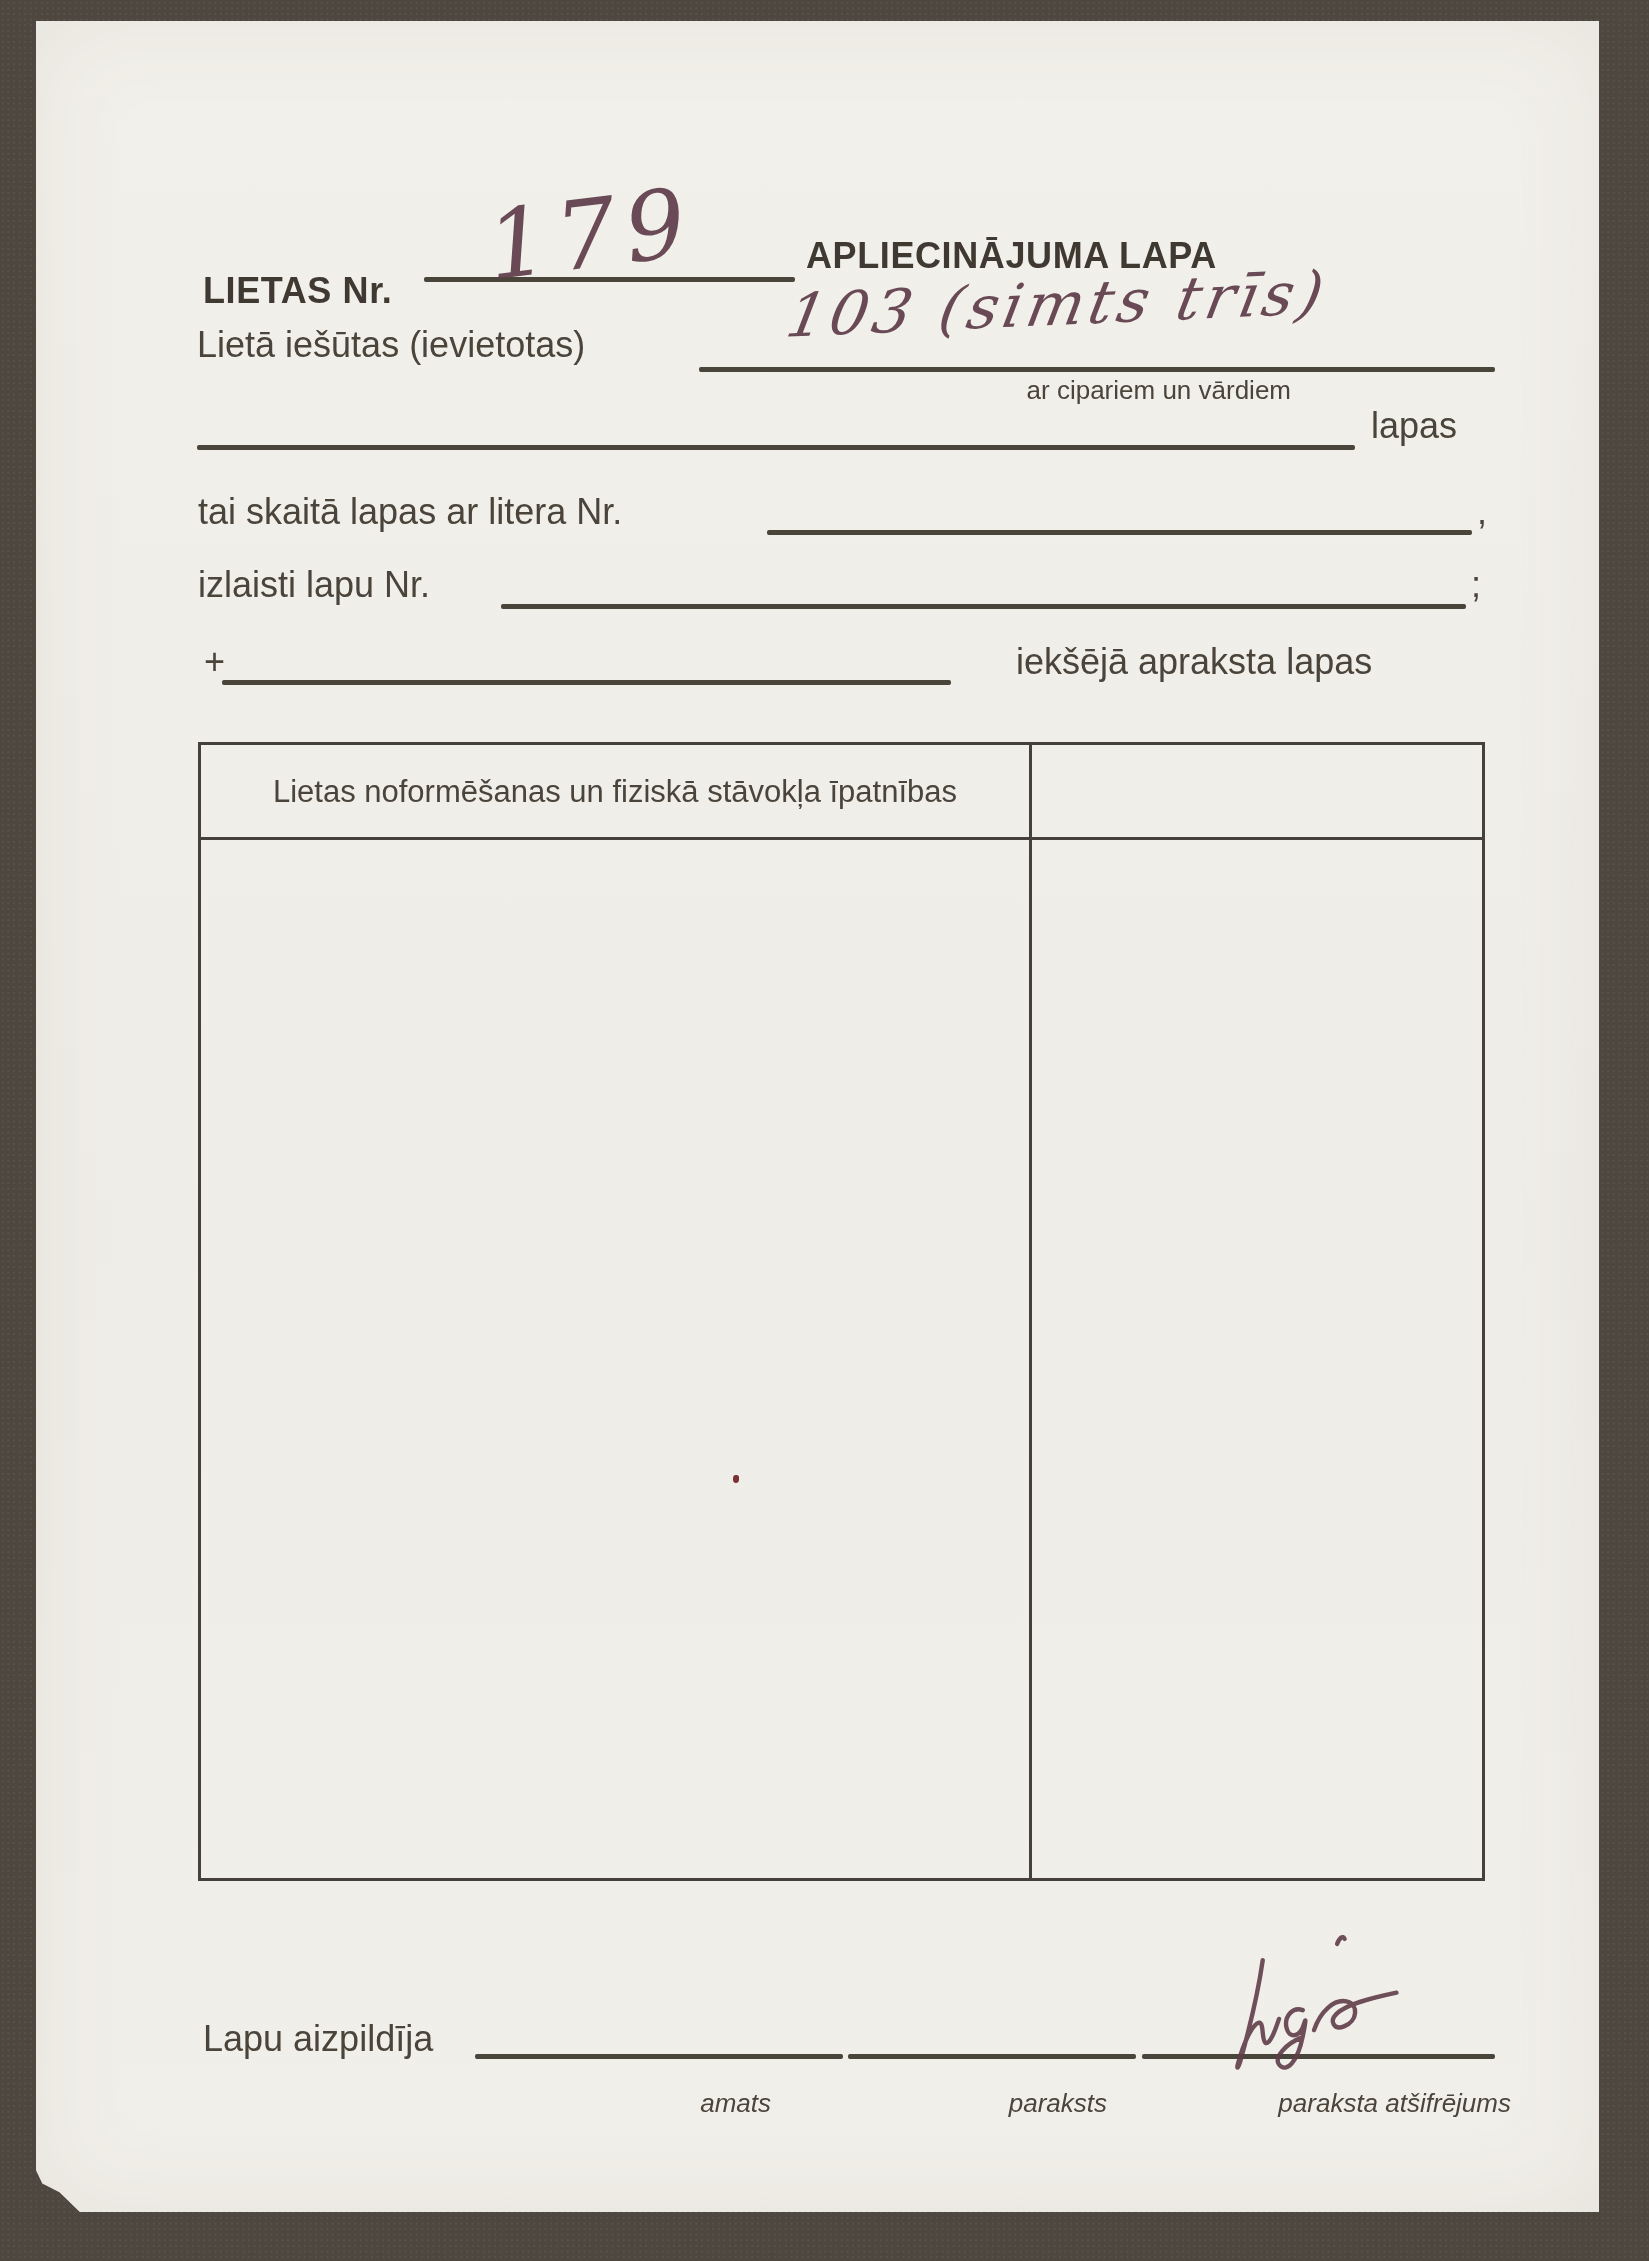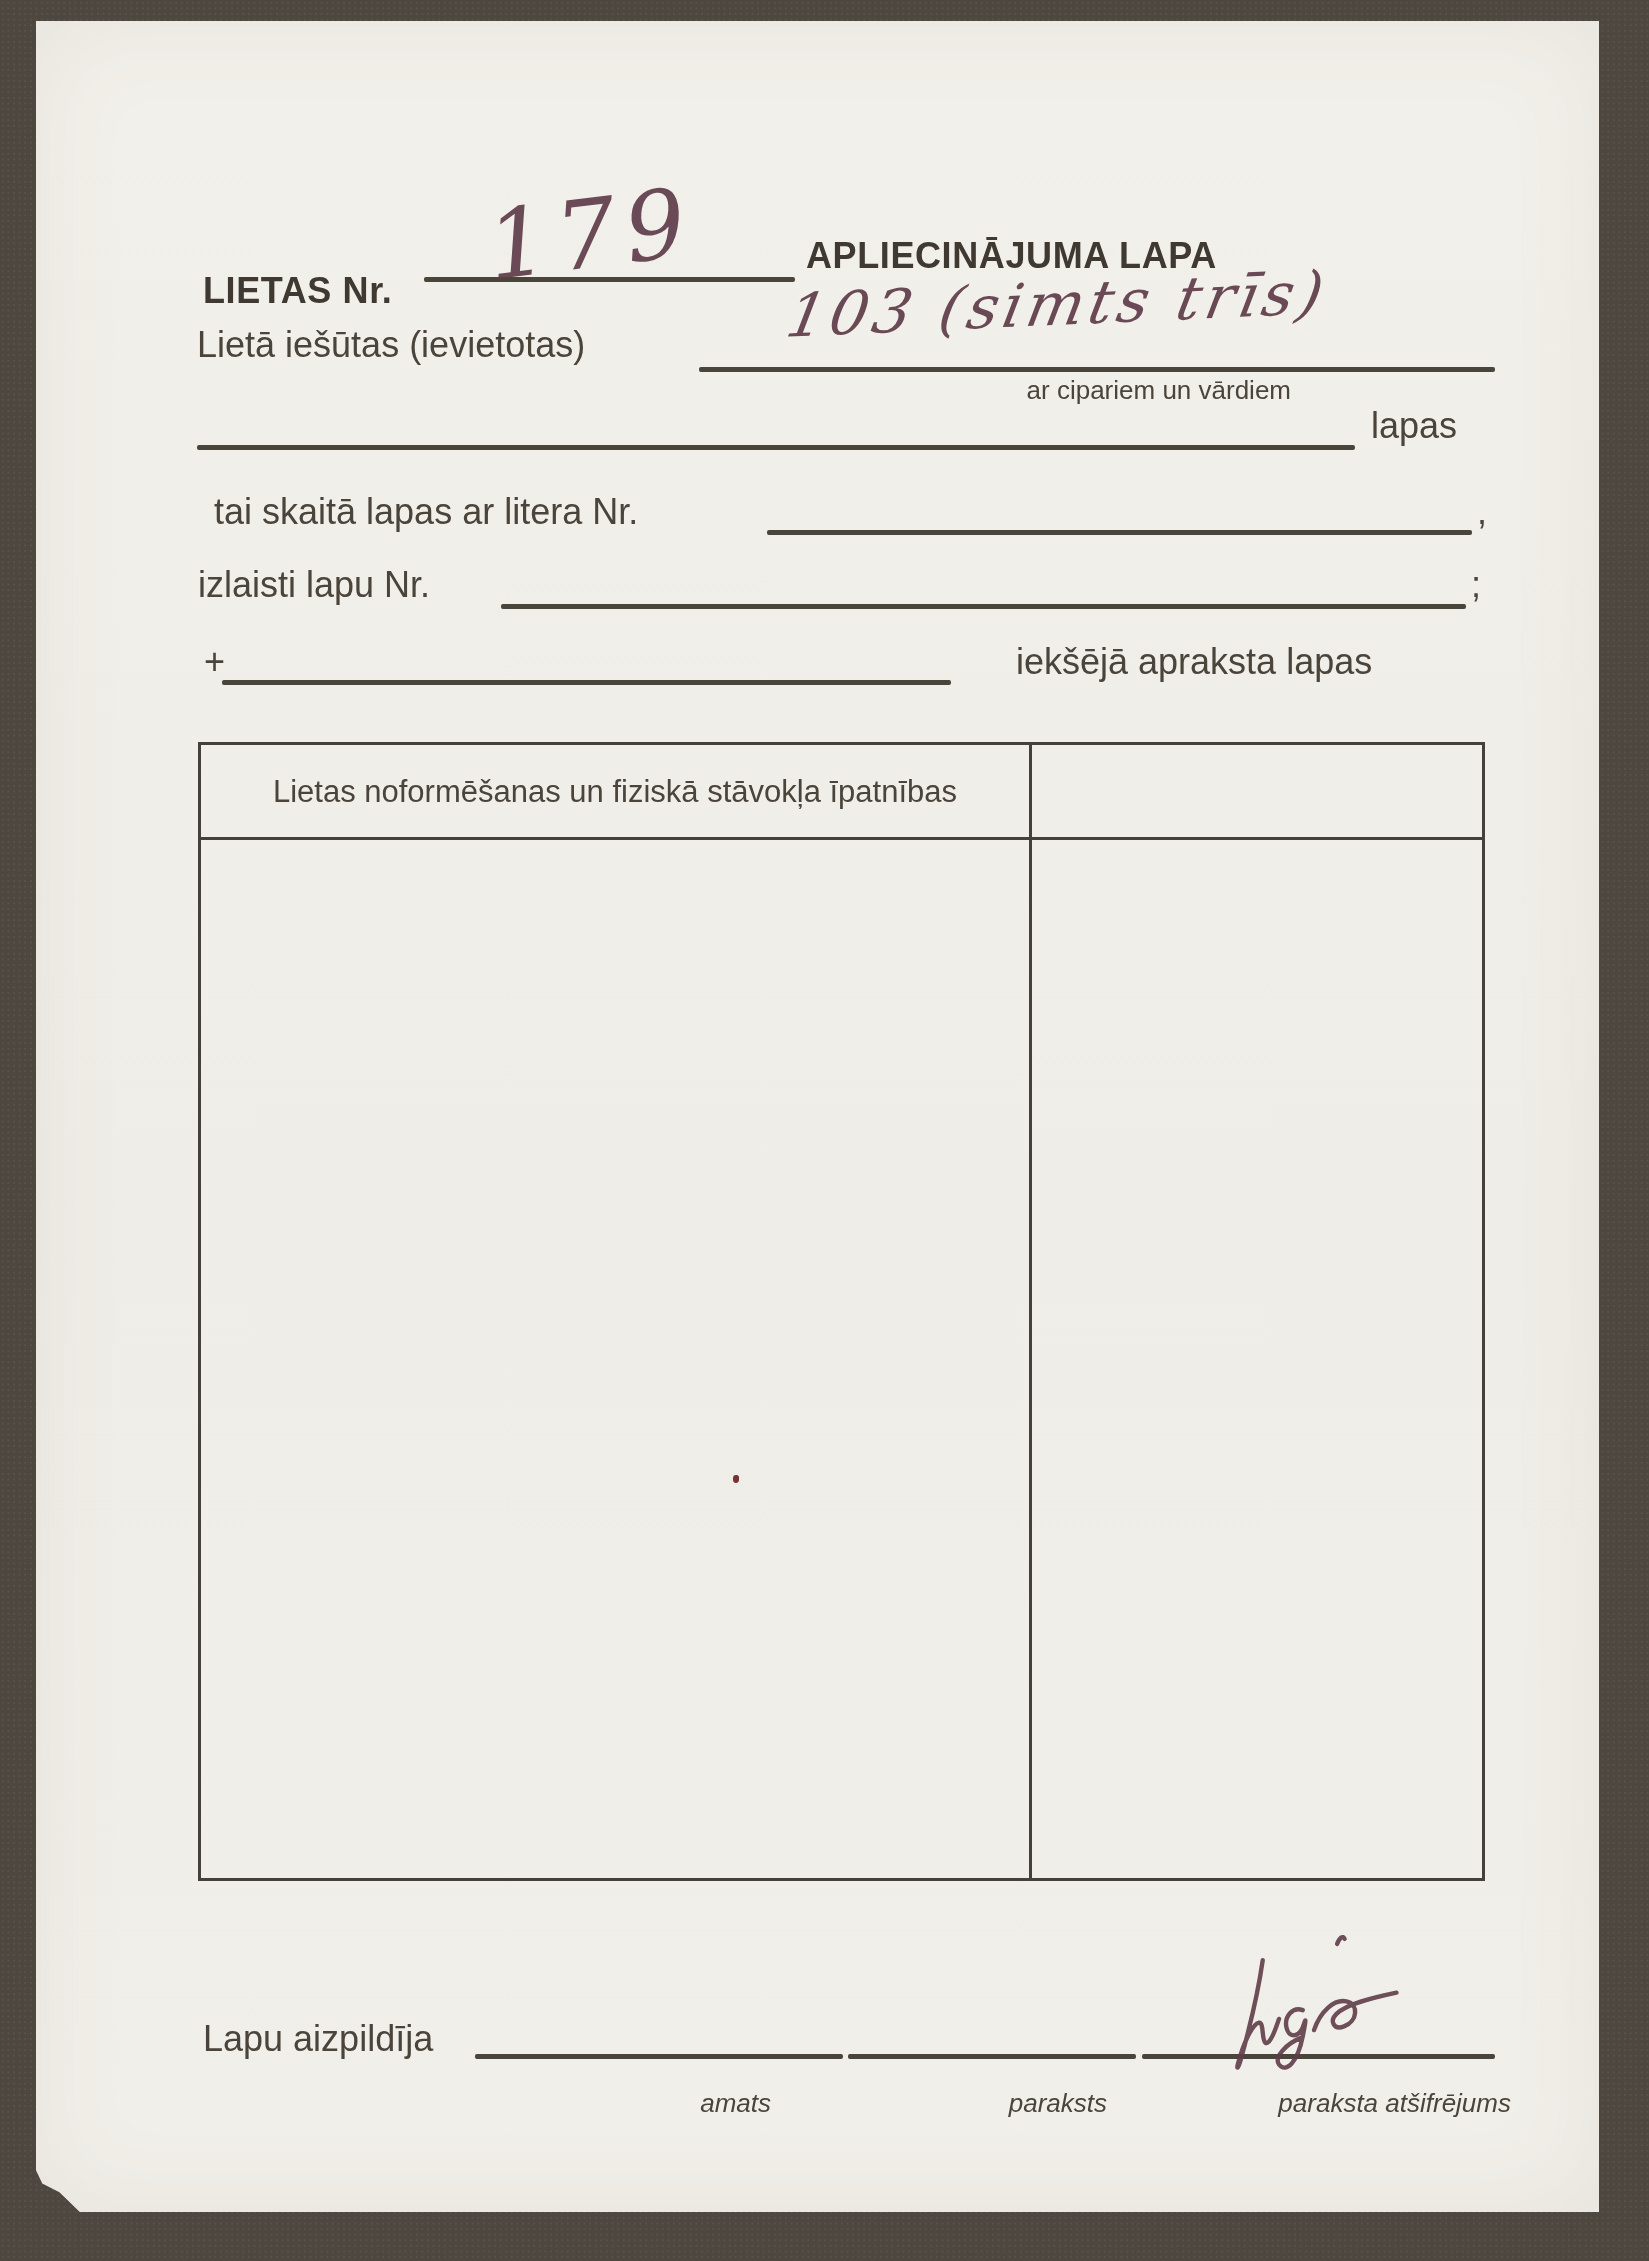--- a/index.html
+++ b/index.html
@@ -55,21 +55,21 @@
   <div class="txt bold" style="left:770px;top:217px;">APLIECINĀJUMA LAPA</div>
 
   <div class="txt" style="left:161px;top:306px;">Lietā iešūtas (ievietotas)</div>
   <div class="rule" style="left:663px;top:346px;width:796px;"></div>
   <div class="hand hand-count" style="left:754px;top:253px;">103 (simts trīs)</div>
   <div class="txt small center" style="left:946px;top:356px;width:309px;">ar cipariem un vārdiem</div>
 
   <div class="rule" style="left:161px;top:424px;width:1158px;"></div>
   <div class="txt" style="left:1335px;top:387px;">lapas</div>
 
-  <div class="txt" style="left:178px;top:473px;">tai skaitā lapas ar litera Nr.</div>
+  <div class="txt" style="left:162px;top:473px;">tai skaitā lapas ar litera Nr.</div>
   <div class="rule" style="left:731px;top:509px;width:705px;"></div>
   <div class="txt" style="left:1441px;top:473px;">,</div>
 
   <div class="txt" style="left:162px;top:546px;">izlaisti lapu Nr.</div>
   <div class="rule" style="left:465px;top:583px;width:965px;"></div>
   <div class="txt" style="left:1435px;top:546px;">;</div>
 
   <div class="txt" style="left:168px;top:623px;">+</div>
   <div class="rule" style="left:186px;top:659px;width:729px;"></div>
   <div class="txt" style="left:980px;top:623px;">iekšējā apraksta lapas</div>

